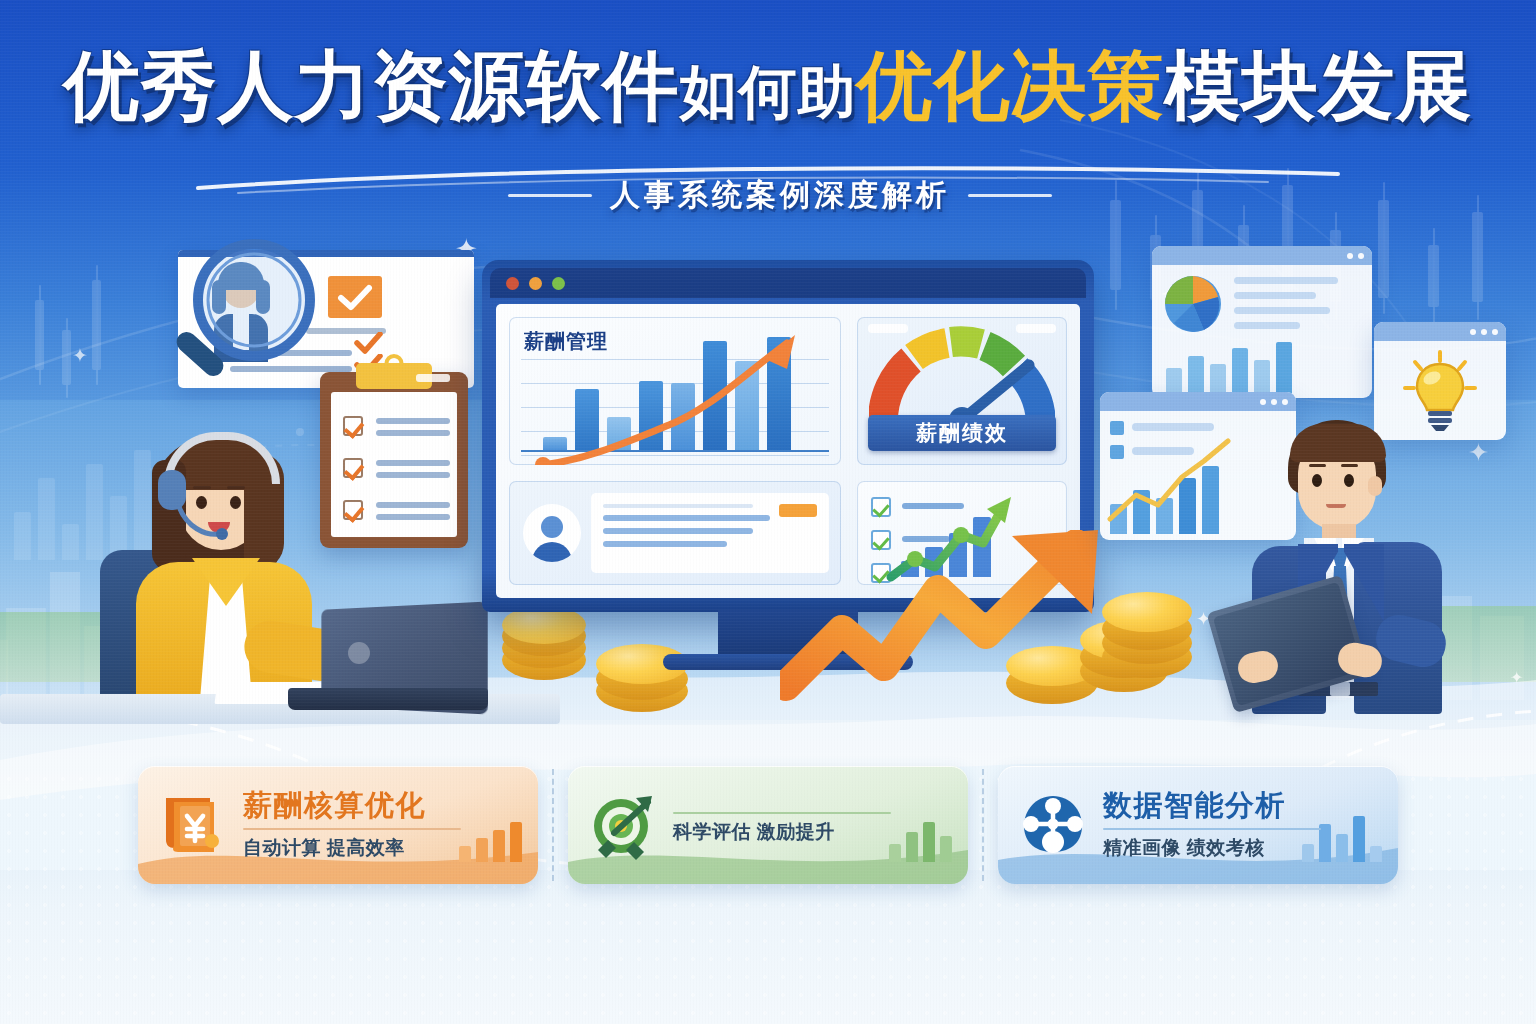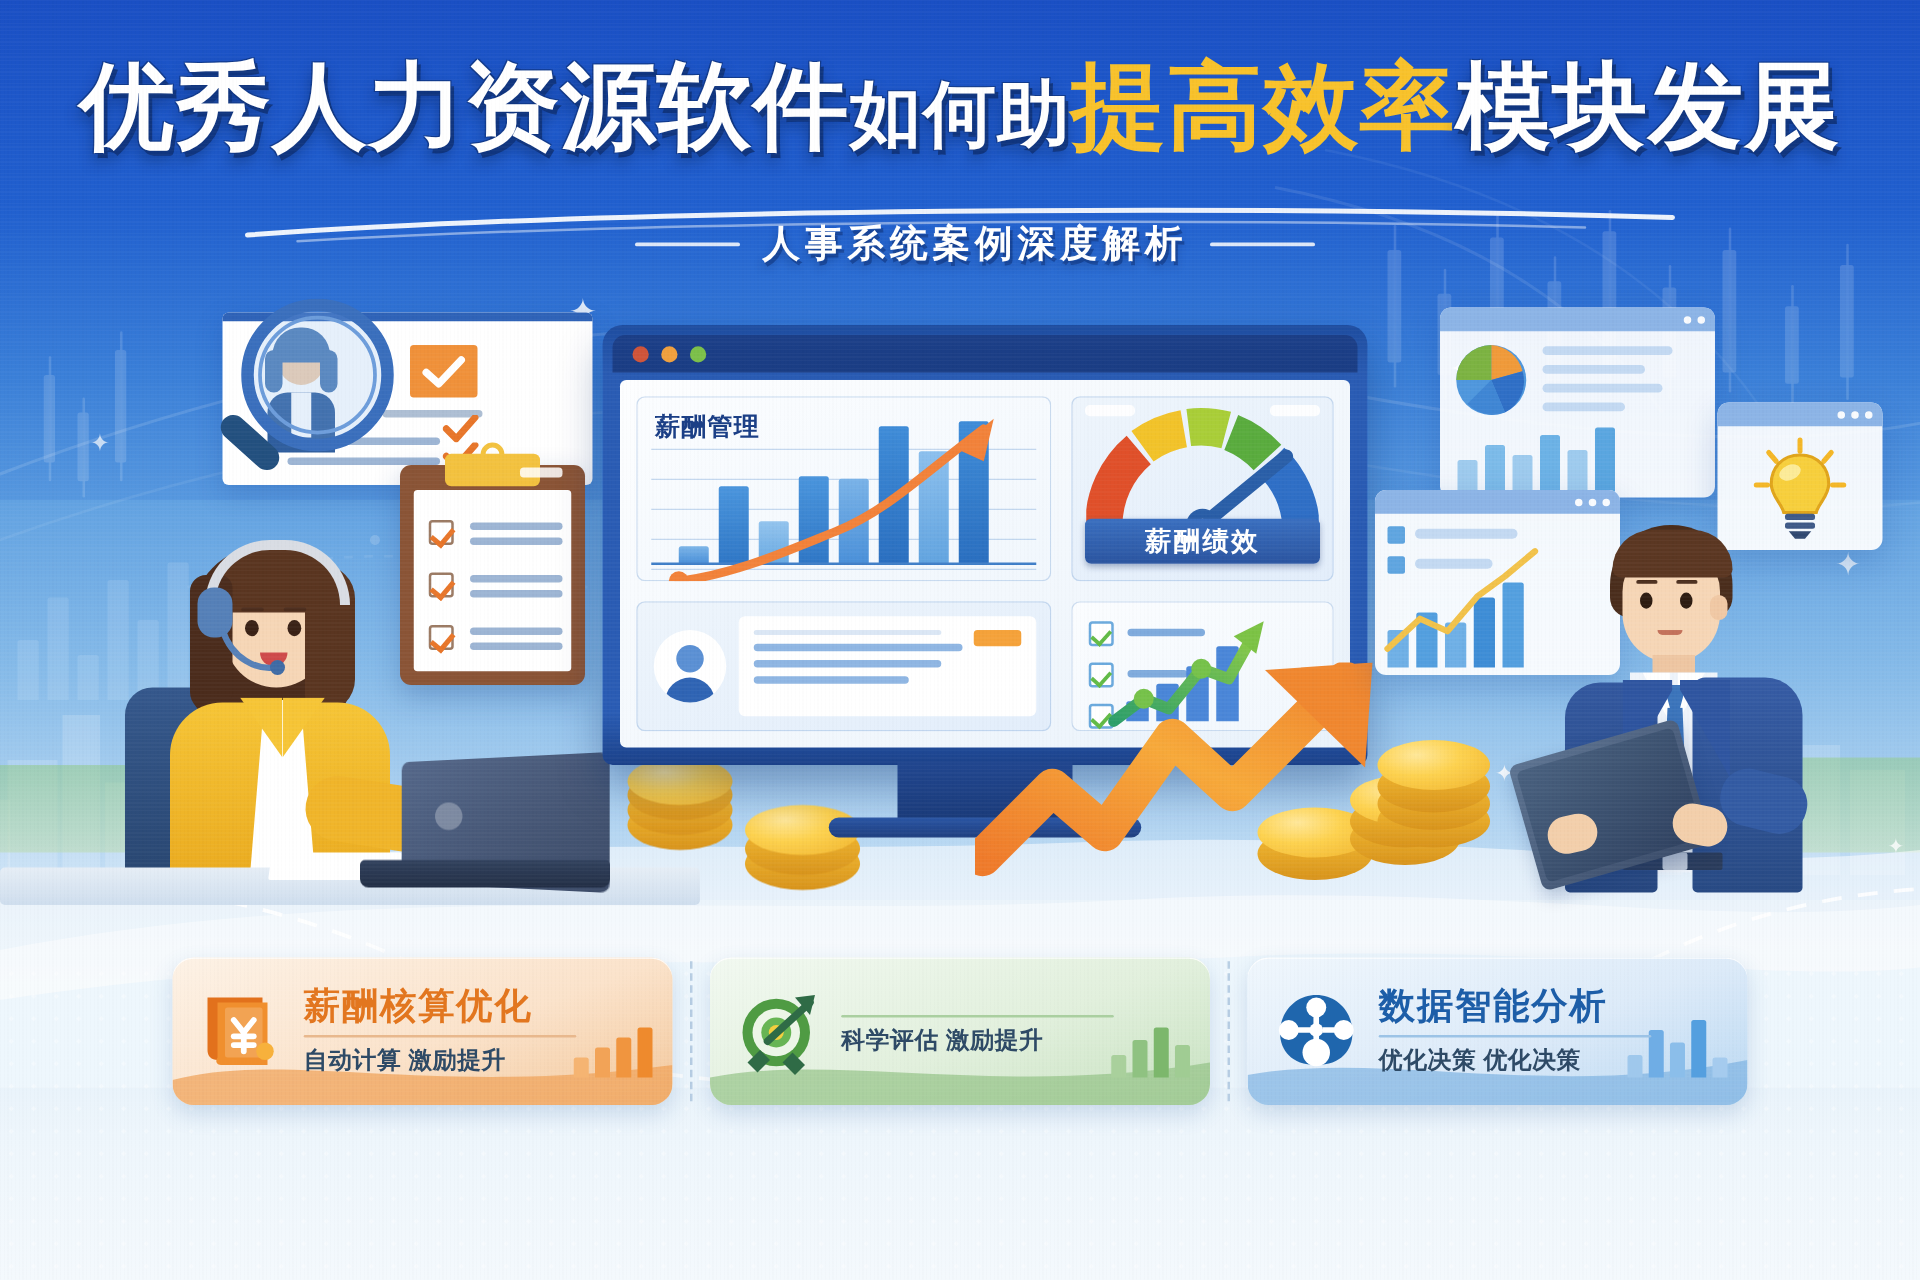--- a/index.html
+++ b/index.html
@@ -290,21 +290,21 @@
 
   <div class="sparkle" style="left:455px;top:236px;font-size:27px;">✦</div>
   <div class="sparkle" style="left:72px;top:346px;font-size:19px;opacity:.7;">✦</div>
   <div class="sparkle" style="left:1160px;top:284px;font-size:22px;opacity:.8;">✦</div>
   <div class="sparkle" style="left:1468px;top:440px;font-size:25px;opacity:.75;">✦</div>
   <div class="sparkle" style="left:1196px;top:610px;font-size:18px;opacity:.85;">✦</div>
   <div class="sparkle" style="left:1510px;top:670px;font-size:16px;opacity:.8;">✦</div>
   <div class="sparkle" style="left:398px;top:252px;font-size:14px;opacity:.7;">✦</div>
 
   <div class="header">
-    <div class="title"><span class="t-white">优秀人力资源软件</span><span class="t-white t-small">如何助</span><span class="t-gold">提高效率</span><span class="t-white">模块发展</span></div>
+    <div class="title"><span class="t-white">优秀人力资源软件</span><span class="t-white t-small">如何助</span><span class="t-gold">优化决策</span><span class="t-white">模块发展</span></div>
   </div>
   <svg class="swoosh" style="width:1180px;height:34px;top:162px;">
     <path d="M20 26 C 330 4, 820 2, 1160 12" stroke="#ffffff" stroke-width="4" fill="none" opacity=".92" stroke-linecap="round"></path>
     <path d="M60 31 C 360 14, 780 12, 1090 20" stroke="#ffffff" stroke-width="2" fill="none" opacity=".45" stroke-linecap="round"></path>
   </svg>
   <div class="subwrap">
     <div class="subline"></div>
     <div class="subtitle">人事系统案例深度解析</div>
     <div class="subline"></div>
   </div>
@@ -670,21 +670,21 @@
             <line x1="31" y1="41" x2="47" y2="41"></line>
               <line x1="31" y1="48" x2="47" y2="48"></line>
             <line x1="39" y1="38" x2="39" y2="53"></line>
           </g>
           <circle cx="56" cy="53" r="7" fill="#f7b13c"></circle>
         </svg>
       </div>
       <div class="card-text">
         <div class="card-title" style="color:#e2761f;">薪酬核算优化</div>
         <div class="card-rule" style="background:#e8b88d;width:218px;"></div>
-        <div class="card-sub">自动计算 激励提升</div>
+        <div class="card-sub">自动计算 提高效率</div>
       </div>
       <div class="card-bars">
         <div class="cb" style="height:16px;background:#f5b472;"></div>
         <div class="cb" style="height:24px;background:#f2a357;"></div>
         <div class="cb" style="height:32px;background:#f0953f;"></div>
         <div class="cb" style="height:40px;background:#ee8a2d;"></div>
       </div>
     </div>
 
     <div class="divider"></div>
@@ -735,21 +735,21 @@
             <line x1="37" y1="22" x2="37" y2="32"></line>
             <line x1="20" y1="36" x2="32" y2="36"></line>
             <line x1="42" y1="36" x2="54" y2="36"></line>
             <line x1="37" y1="40" x2="37" y2="48"></line>
           </g>
         </svg>
       </div>
       <div class="card-text">
         <div class="card-title" style="color:#1d5ea8;">数据智能分析</div>
         <div class="card-rule" style="background:#9cc3e6;width:218px;"></div>
-        <div class="card-sub">优化决策 优化决策</div>
+        <div class="card-sub">精准画像 绩效考核</div>
       </div>
       <div class="card-bars">
         <div class="cb" style="height:18px;background:#9fc8ec;"></div>
         <div class="cb" style="height:38px;background:#6fadE5;"></div>
         <div class="cb" style="height:28px;background:#8bbeea;"></div>
         <div class="cb" style="height:46px;background:#549fdf;"></div>
         <div class="cb" style="height:16px;background:#a5cbee;"></div>
       </div>
     </div>
 

